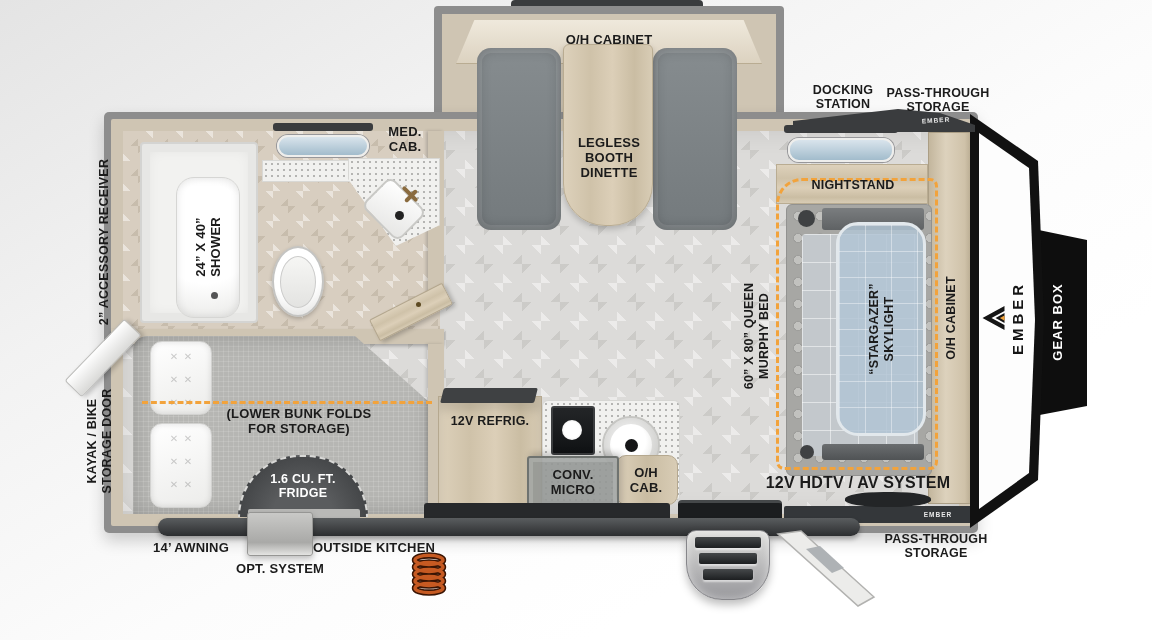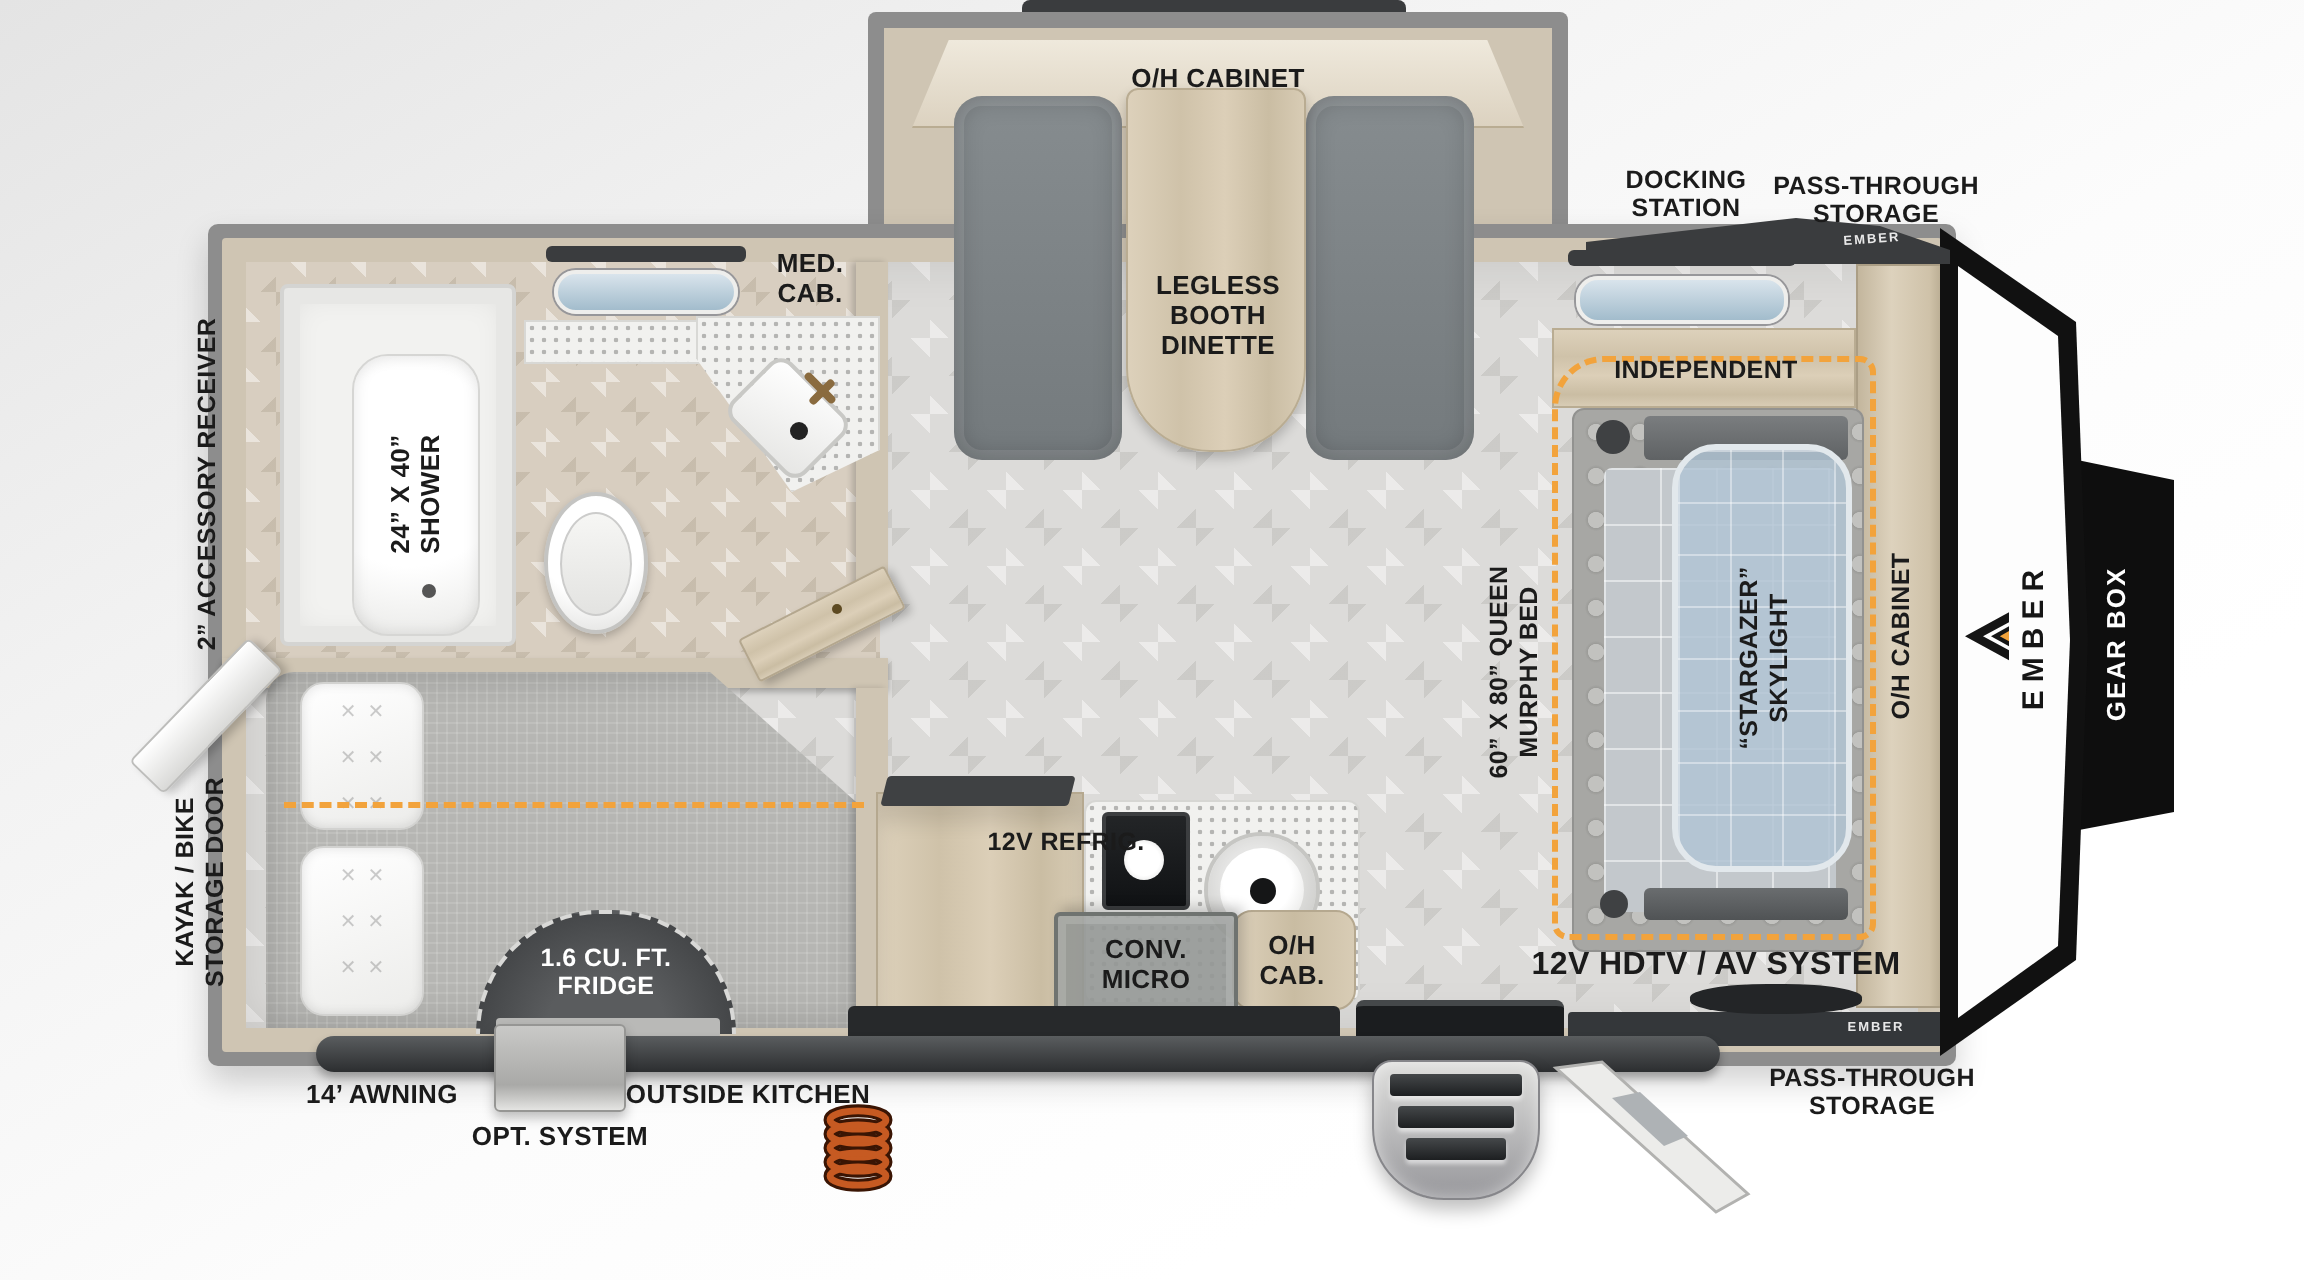--- a/index.html
+++ b/index.html
@@ -244,41 +244,43 @@
   <div class="lbl" style="left:609px;top:158px;">LEGLESS
 BOOTH
 DINETTE</div>
 
   <div class="lbl small" style="left:843px;top:97px;">DOCKING
 STATION</div>
   <div class="lbl small" style="left:938px;top:100px;">PASS-THROUGH
 STORAGE</div>
   <div class="badge" style="left:936px;top:120px;transform:translate(-50%,-50%) rotate(-4deg);">EMBER</div>
 
-  <div class="lbl small" style="left:853px;top:185px;">INDEPENDENT</div>
+  <div class="lbl small" style="left:853px;top:185px;">NIGHTSTAND</div>
   <div class="vlbl" style="left:757px;top:336px;">60” X 80” QUEEN
 MURPHY BED</div>
   <div class="vlbl" style="left:882px;top:329px;z-index:41;">“STARGAZER”
 SKYLIGHT</div>
   <div class="vlbl" style="left:951px;top:318px;">O/H CABINET</div>
   <div class="lbl small" style="left:858px;top:483px;font-size:16px;">12V HDTV / AV SYSTEM</div>
 
   <div class="lbl" style="left:405px;top:140px;">MED.
 CAB.</div>
   <div class="vlbl" style="left:208px;top:247px;font-size:13px;">24” X 40”
 SHOWER</div>
 
   <div class="vlbl" style="left:104px;top:242px;">2” ACCESSORY RECEIVER</div>
   <div class="vlbl" style="left:100px;top:441px;">KAYAK / BIKE
 STORAGE DOOR</div>
 
+  <div class="lbl" style="left:299px;top:422px;z-index:41;">(LOWER BUNK FOLDS
+FOR STORAGE)</div>
   <div class="lbl white small" style="left:303px;top:486px;z-index:41;">1.6 CU. FT.
 FRIDGE</div>
 
-  <div class="lbl small" style="left:490px;top:421px;margin-left:43px;">12V REFRIG.</div>
+  <div class="lbl small" style="left:490px;top:421px;">12V REFRIG.</div>
   <div class="lbl" style="left:573px;top:483px;z-index:41;">CONV.
 MICRO</div>
   <div class="lbl" style="left:646px;top:481px;z-index:41;">O/H
 CAB.</div>
 
   <div class="lbl" style="left:191px;top:548px;">14’ AWNING</div>
   <div class="lbl" style="left:280px;top:569px;">OPT. SYSTEM</div>
   <div class="lbl" style="left:374px;top:548px;">OUTSIDE KITCHEN</div>
   <div class="lbl small" style="left:936px;top:546px;">PASS-THROUGH
 STORAGE</div>

